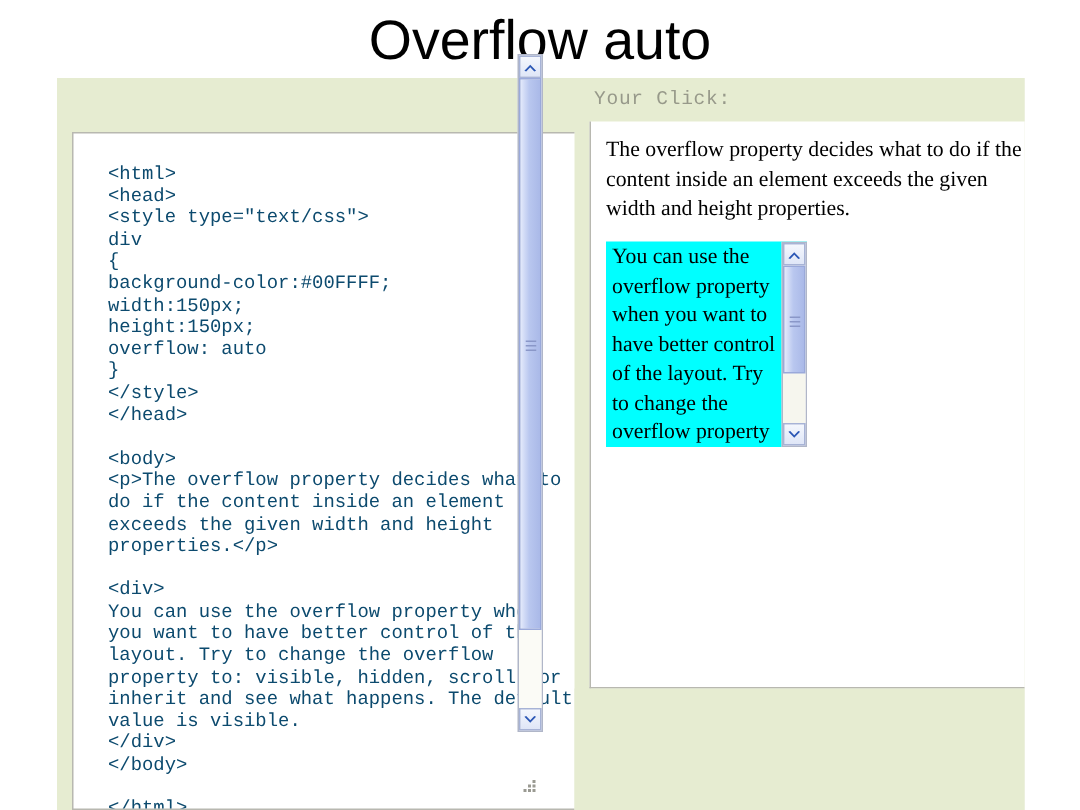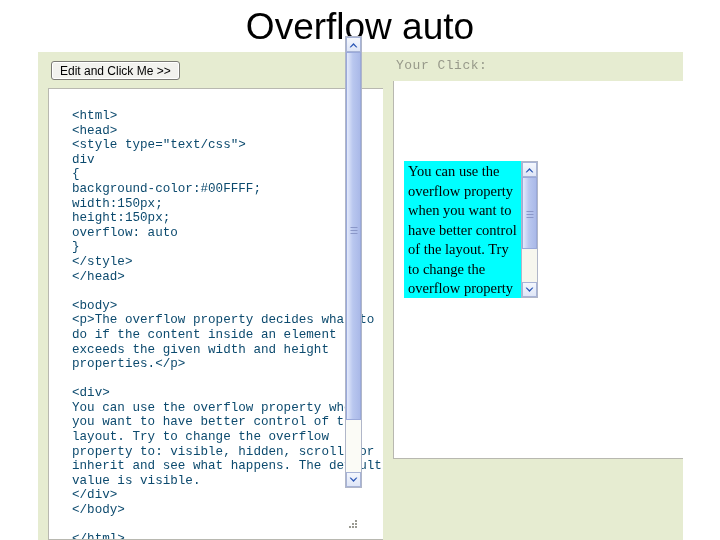--- a/index.html
+++ b/index.html
@@ -281,21 +281,20 @@
 </style>
 </head>
 <body>
 
 <div id="slide-title">Overflow auto</div>
 
 <div id="tryit-panel"></div>
 
 <div id="editor-column">
 
-  <button id="edit-button">Edit and Click Me &gt;&gt;</button>
 
   <div id="code-area">
     <pre id="code-text">&lt;html&gt;
 &lt;head&gt;
 &lt;style type="text/css"&gt;
 div
 {
 background-color:#00FFFF;
 width:150px;
 height:150px;
@@ -347,20 +346,21 @@
 </div>
 
 <div id="result-column">
 
   <div id="result-header">
     <span id="result-label">Your Click:</span>
   </div>
 
   <div id="result-frame">
 
+    <p id="result-paragraph">The overflow property decides what to do if the content inside an element exceeds the given width and height properties.</p>
 
     <div id="overflow-box">
       <p id="overflow-box-text">You can use the overflow property when you want to have better control of the layout. Try to change the overflow property to: visible, hidden, scroll, or inherit and see what happens. The default value is visible.</p>
 
       <div class="vscroll" id="overflow-scrollbar">
         <div class="arrow up">
           <svg width="9" height="6" viewBox="0 0 9 6" aria-hidden="true">
             <path d="M0.6 5.2 L4.5 1.1 L8.4 5.2 L7.2 5.6 L4.5 2.9 L1.8 5.6 Z" fill="#2b57b5"></path>
           </svg>
         </div>

